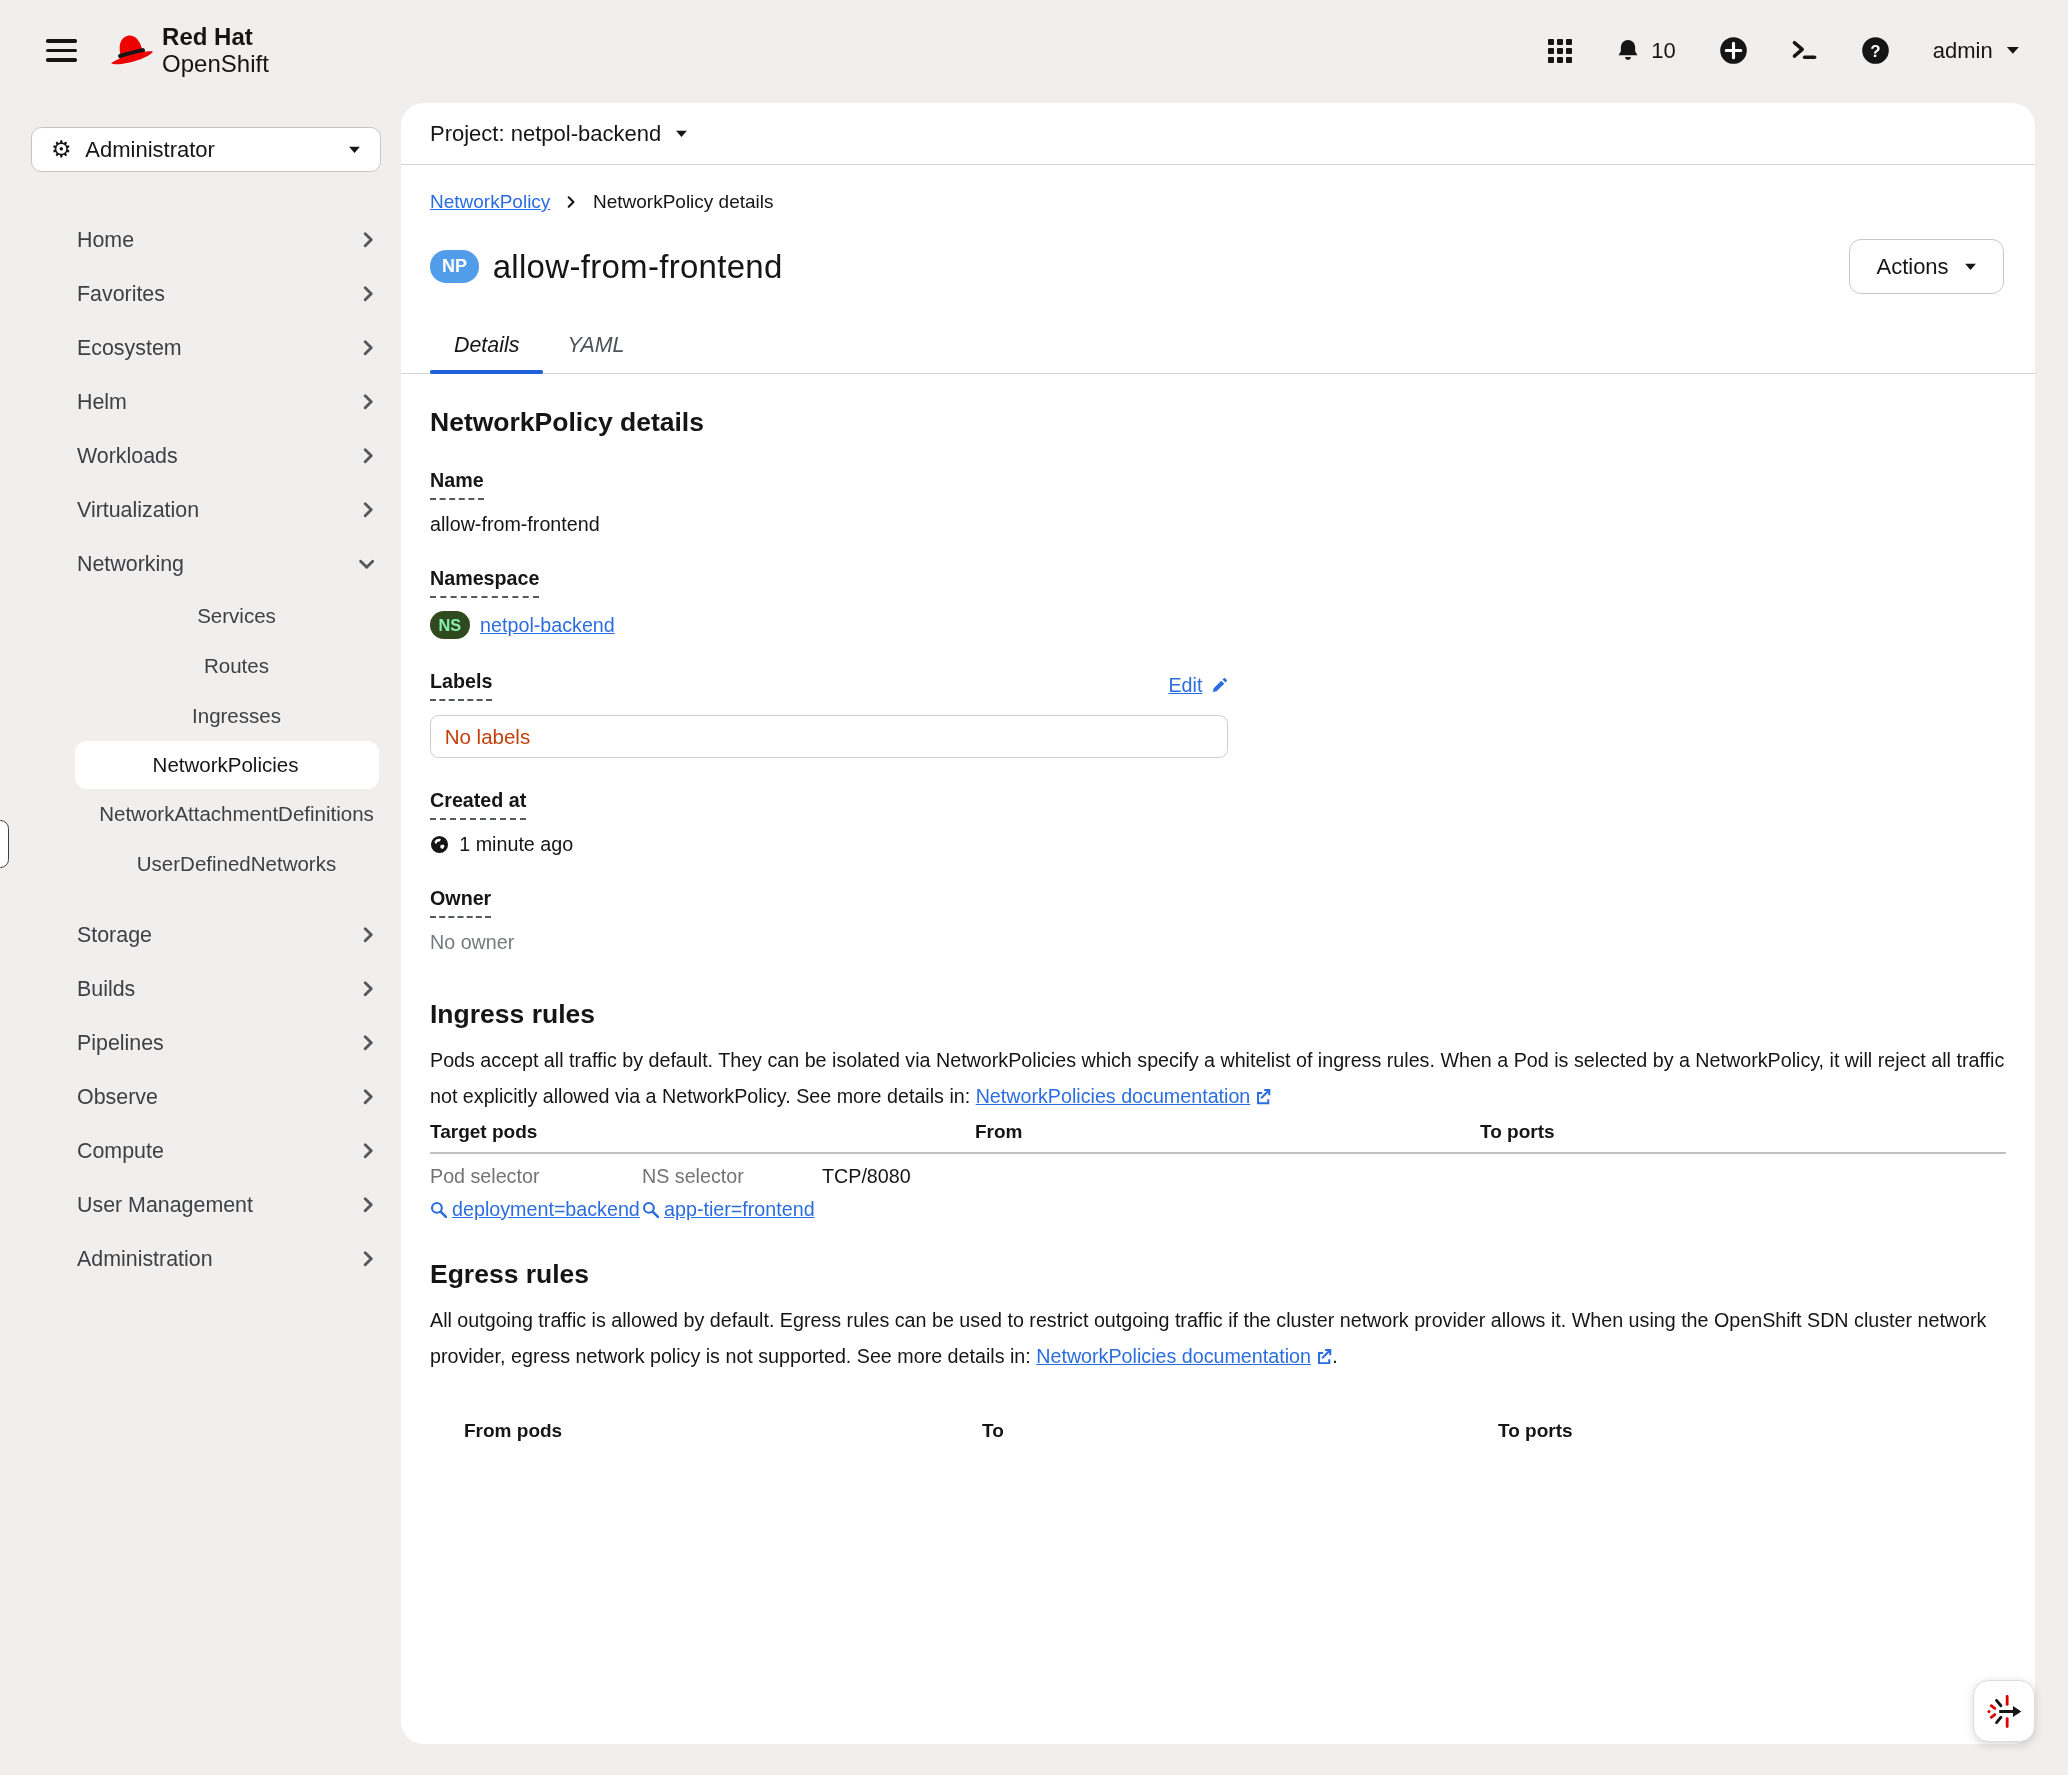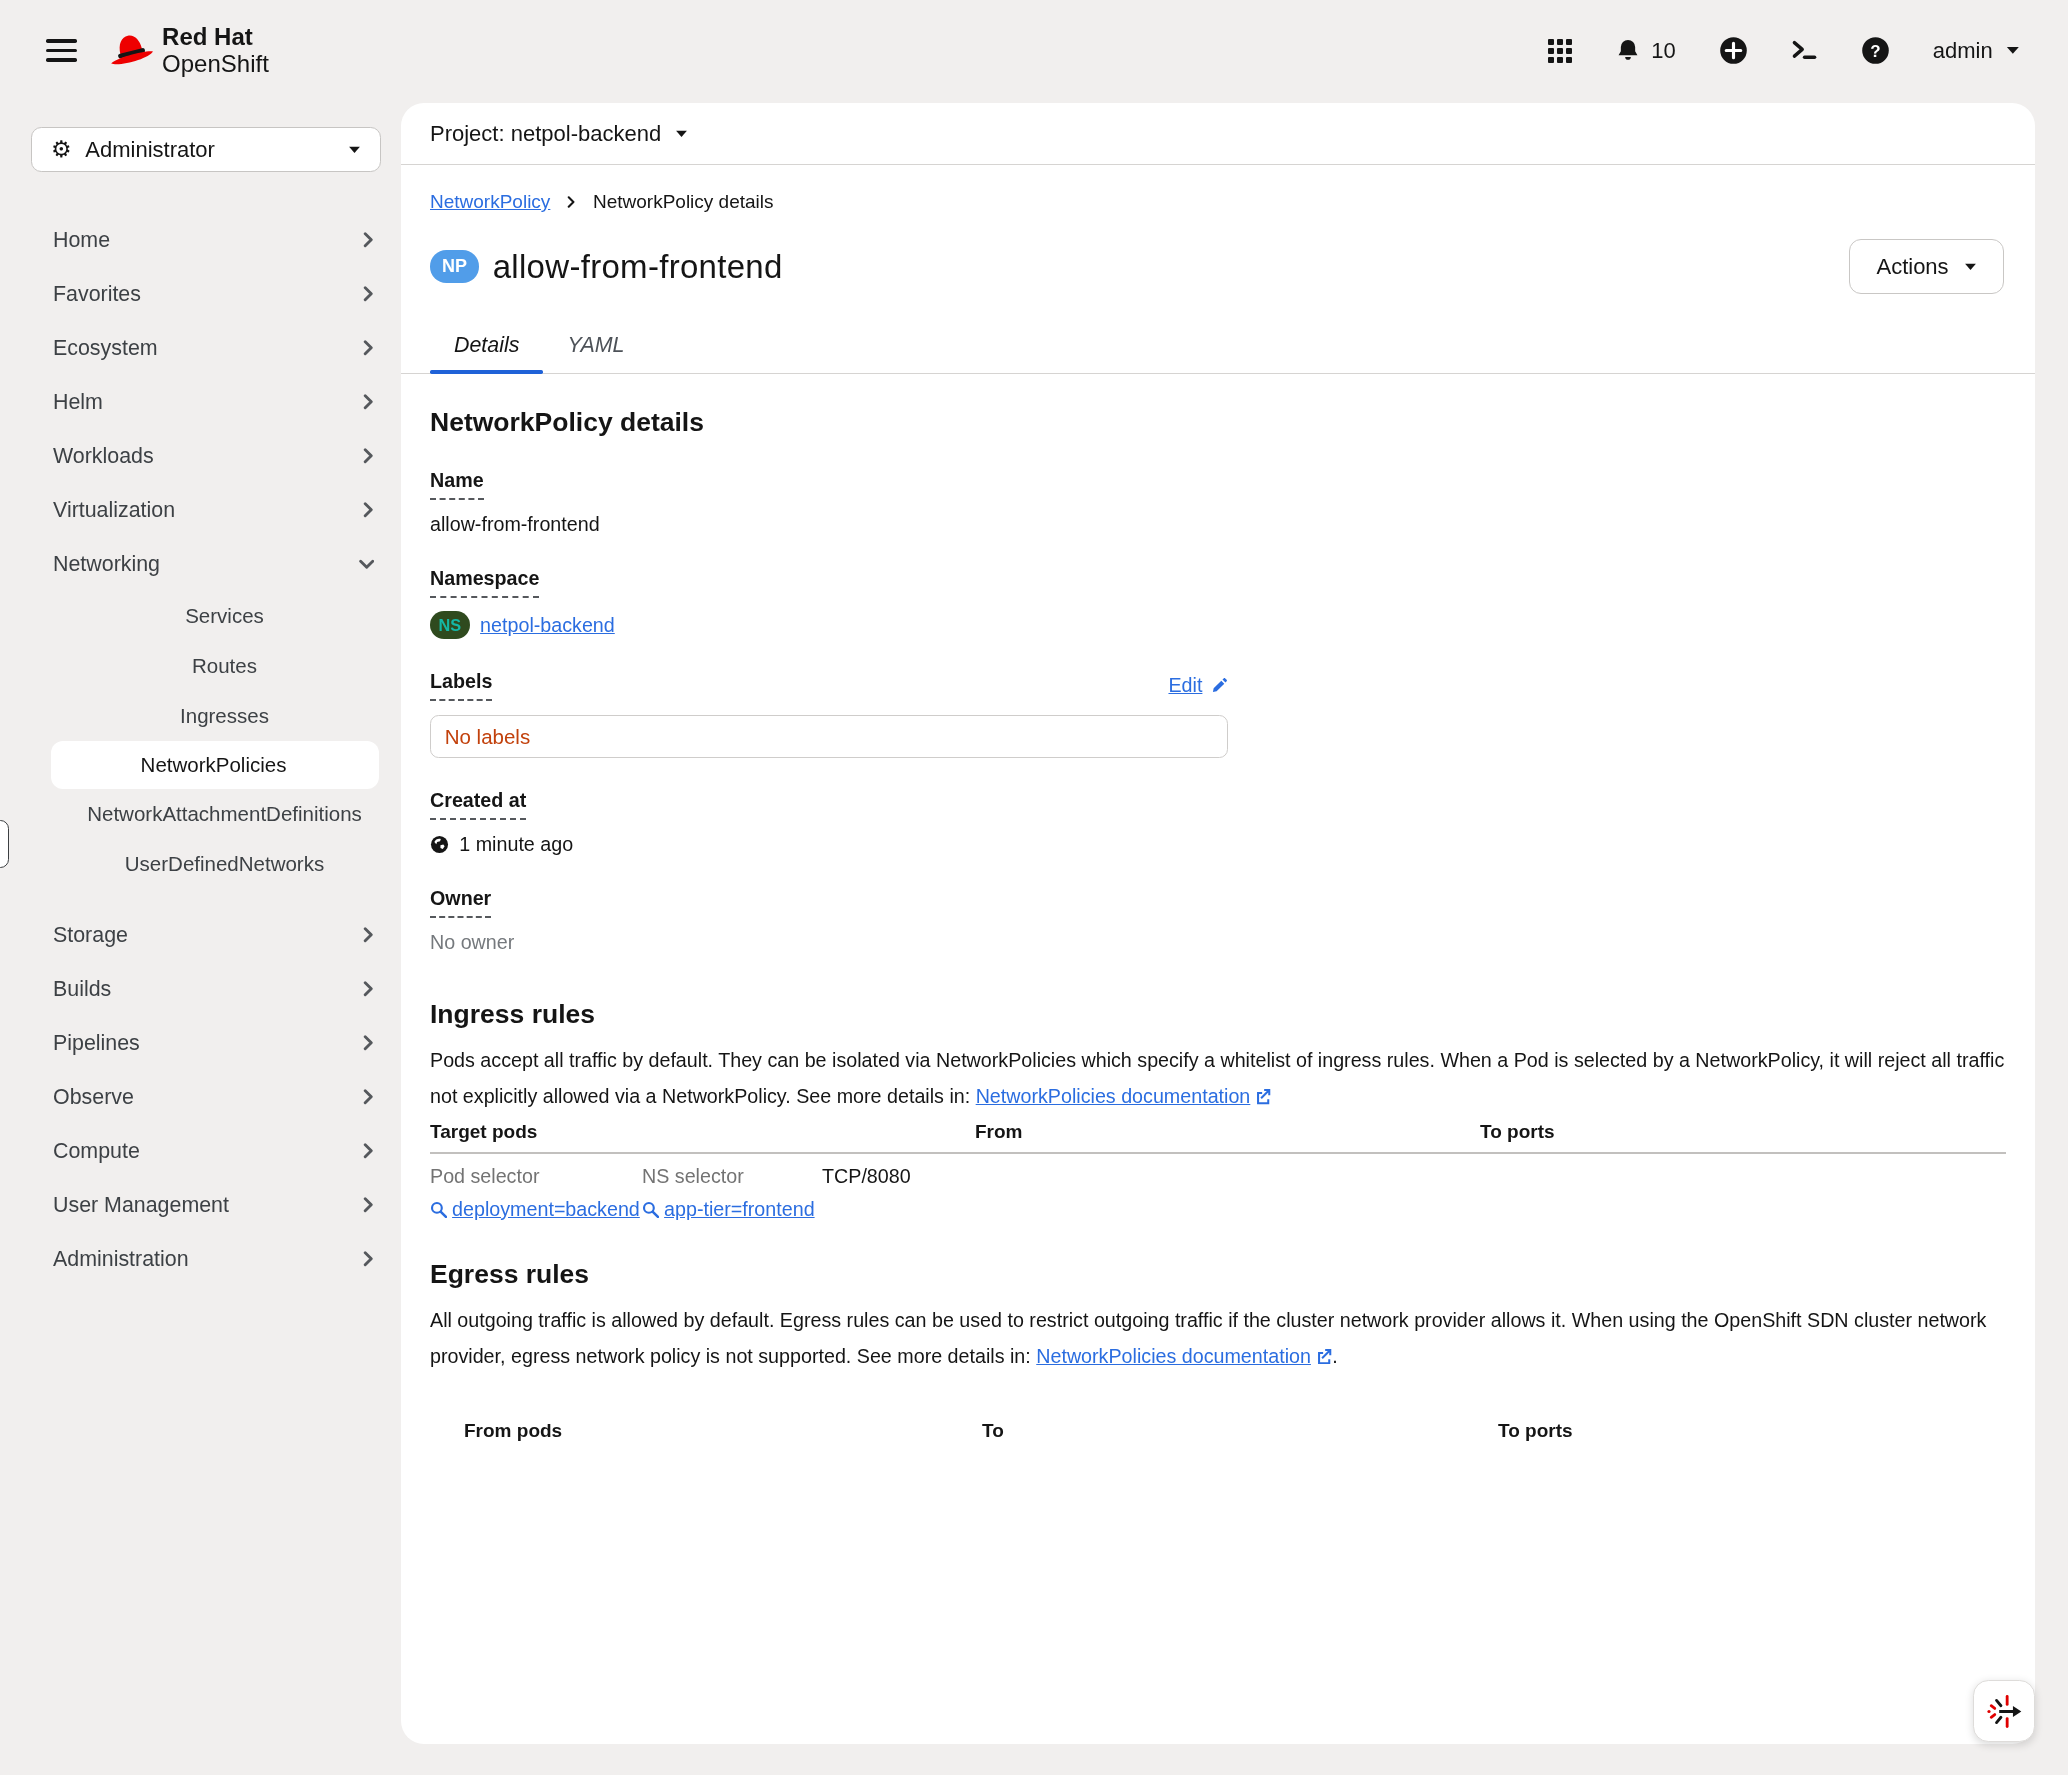--- a/index.html
+++ b/index.html
@@ -32,21 +32,21 @@
   
   .sidebar { position: absolute; top: 101px; left: 0; width: 401px; bottom: 0; }
   .perspective {
     margin: 26px 20.5px 0 31px; height: 45px; background: #fff;
     border: 0.9px solid #c7c5c3; border-radius: 10.3px;
     display: flex; align-items: center; padding: 0 19px; gap: 13.7px;
     font-size: 22px; font-weight: 500; cursor: pointer;
   }
   .perspective .gear { font-family: "DejaVu Sans", sans-serif; font-size: 23px; line-height: 1; }
   .perspective .caret { margin-left: auto; }
-  .nav { margin-top: 41px; list-style: none; }
+  .nav { margin-top: 41px; list-style: none; padding-left: 24px; }
   .nav-item {
     height: 54px; display: flex; align-items: center;
     padding: 0 27px 0 53px; font-size: 21.4px; color: #3d4145; cursor: pointer;
   }
   .nav-item .chev { margin-left: auto; }
   .nav-sub { height: 50px; padding-left: 75px; font-size: 20.5px; justify-content: center; }
   .nav-sub.selected {
     margin: 0 22px 0 51px; padding-left: 24px; height: 48px;
     background: #fff; border-radius: 12px; color: #151515;
   }
@@ -106,21 +106,21 @@
   }
   .dd { margin-top: 13px; font-size: 19.7px; display: flex; align-items: center; gap: 10.3px; }
   .muted { color: #75797d; }
   .labels-head { display: flex; align-items: center; justify-content: space-between; }
   .edit-link { display: flex; align-items: center; gap: 8.6px; font-size: 19.7px; }
   .labels-box {
     margin-top: 13.7px; height: 43px; border: 0.9px solid #cfcdcb; border-radius: 8.6px;
     display: flex; align-items: center; padding: 0 13.7px; font-size: 20.5px; color: #c2410c;
   }
   .ns-badge {
-    background: #2f4a1e; color: #14b8a6; font-weight: 700; font-size: 16.3px;
+    background: #2f4a1e; color: #86efac; font-weight: 700; font-size: 16.3px;
     height: 28px; padding: 0 8.6px; border-radius: 14.6px;
     display: flex; align-items: center; flex: none;
   }
 
   .rules-h2 { margin-top: 45px; }
   .desc { margin-top: 12px; font-size: 19.7px; line-height: 36px; color: #151515; max-width: 1579px; }
   .doc-link { white-space: nowrap; }
   .ext-ic { display: inline-block; vertical-align: -1.7px; margin-left: 5.1px; }
 
   .ihead { display: flex; margin-top: 6.8px; font-size: 19px; font-weight: 700; padding-bottom: 9.4px; border-bottom: 2.6px solid #c2c0be; }

